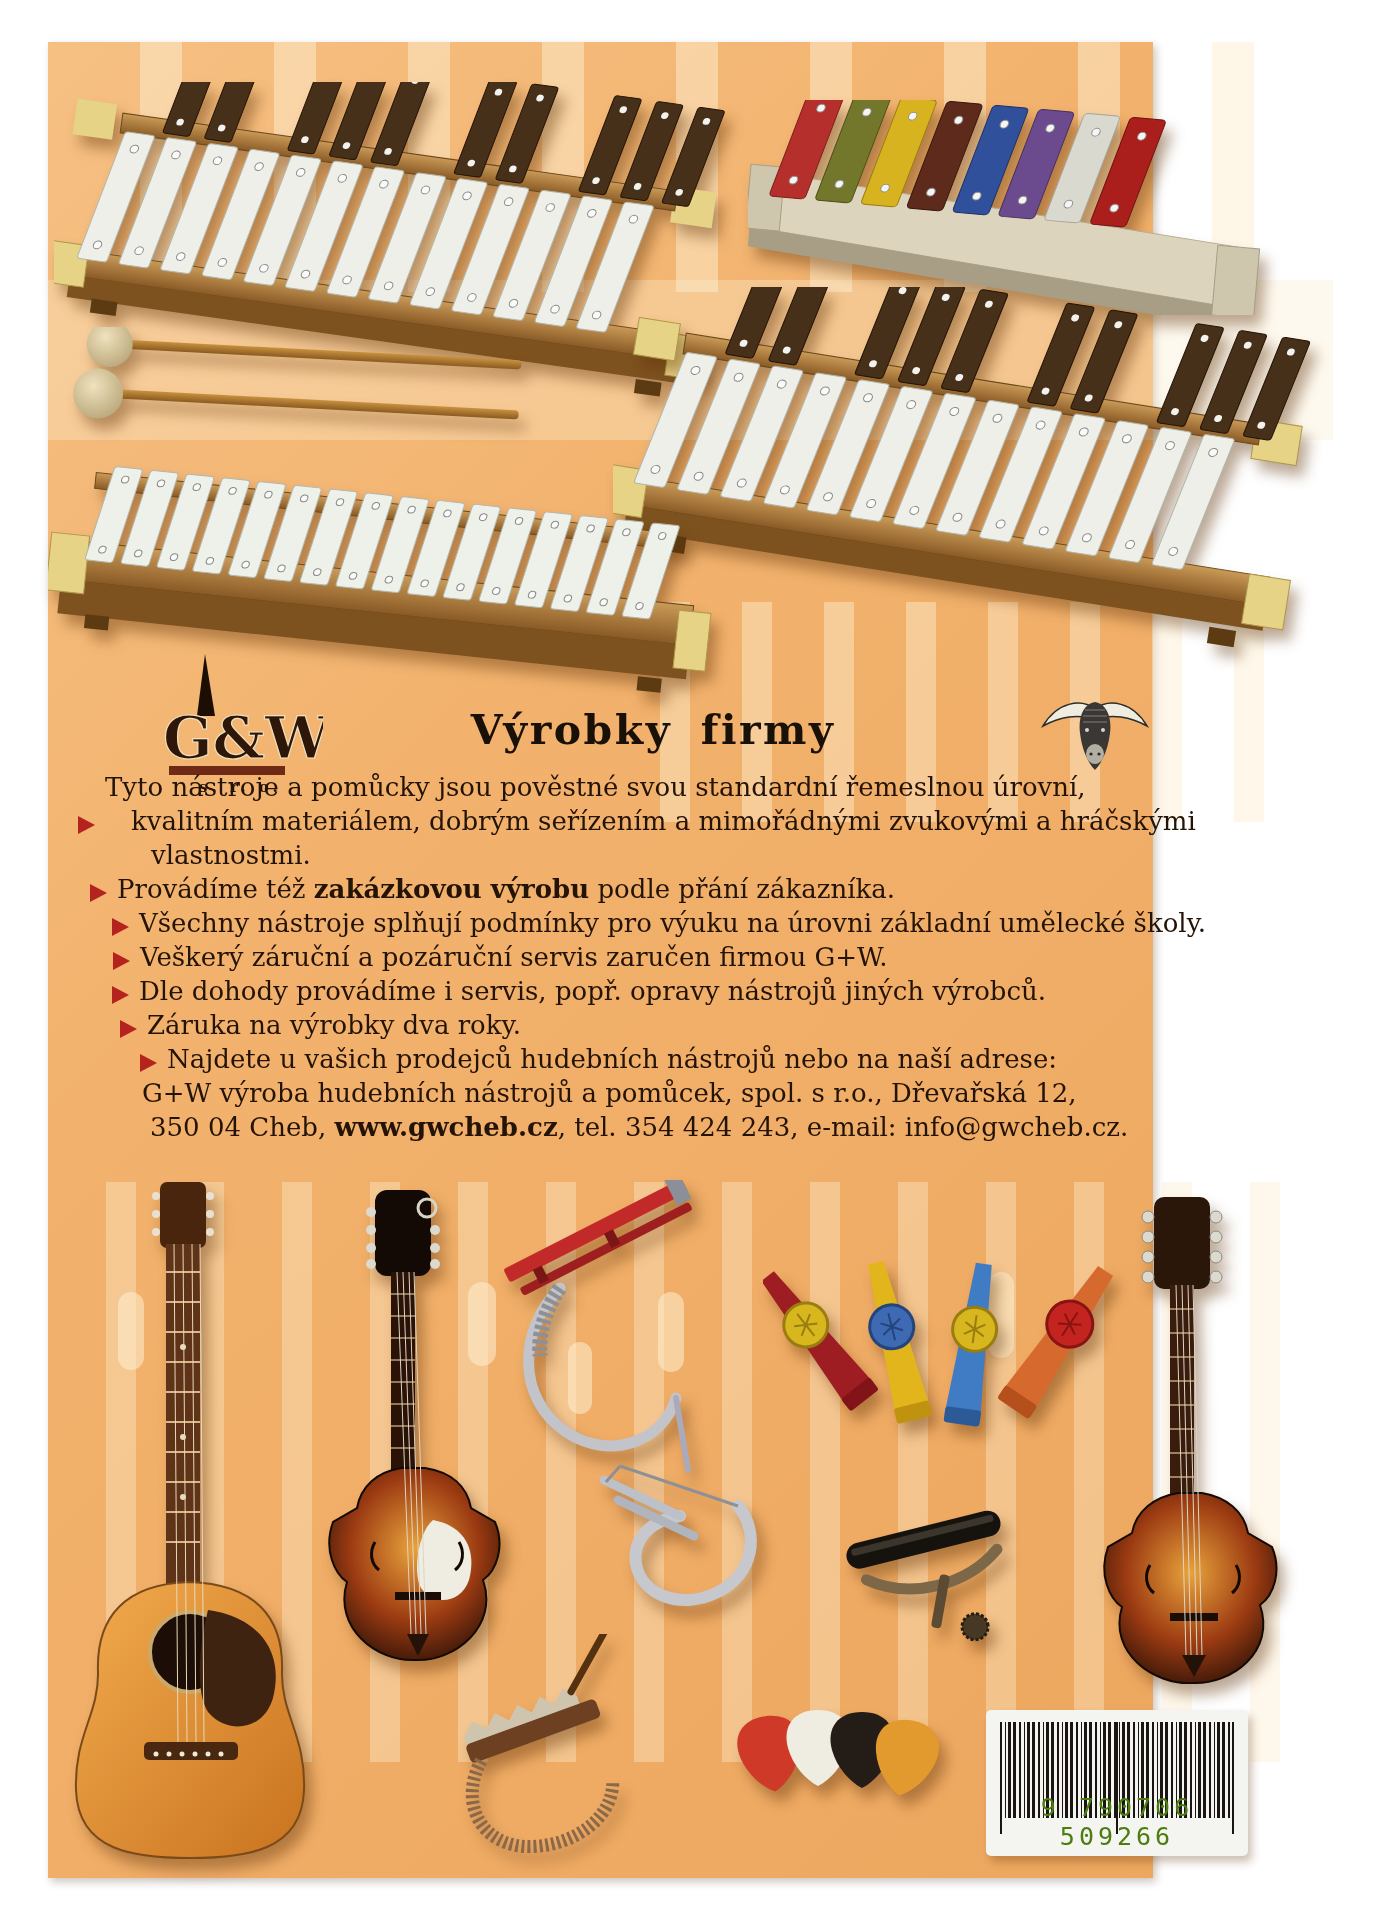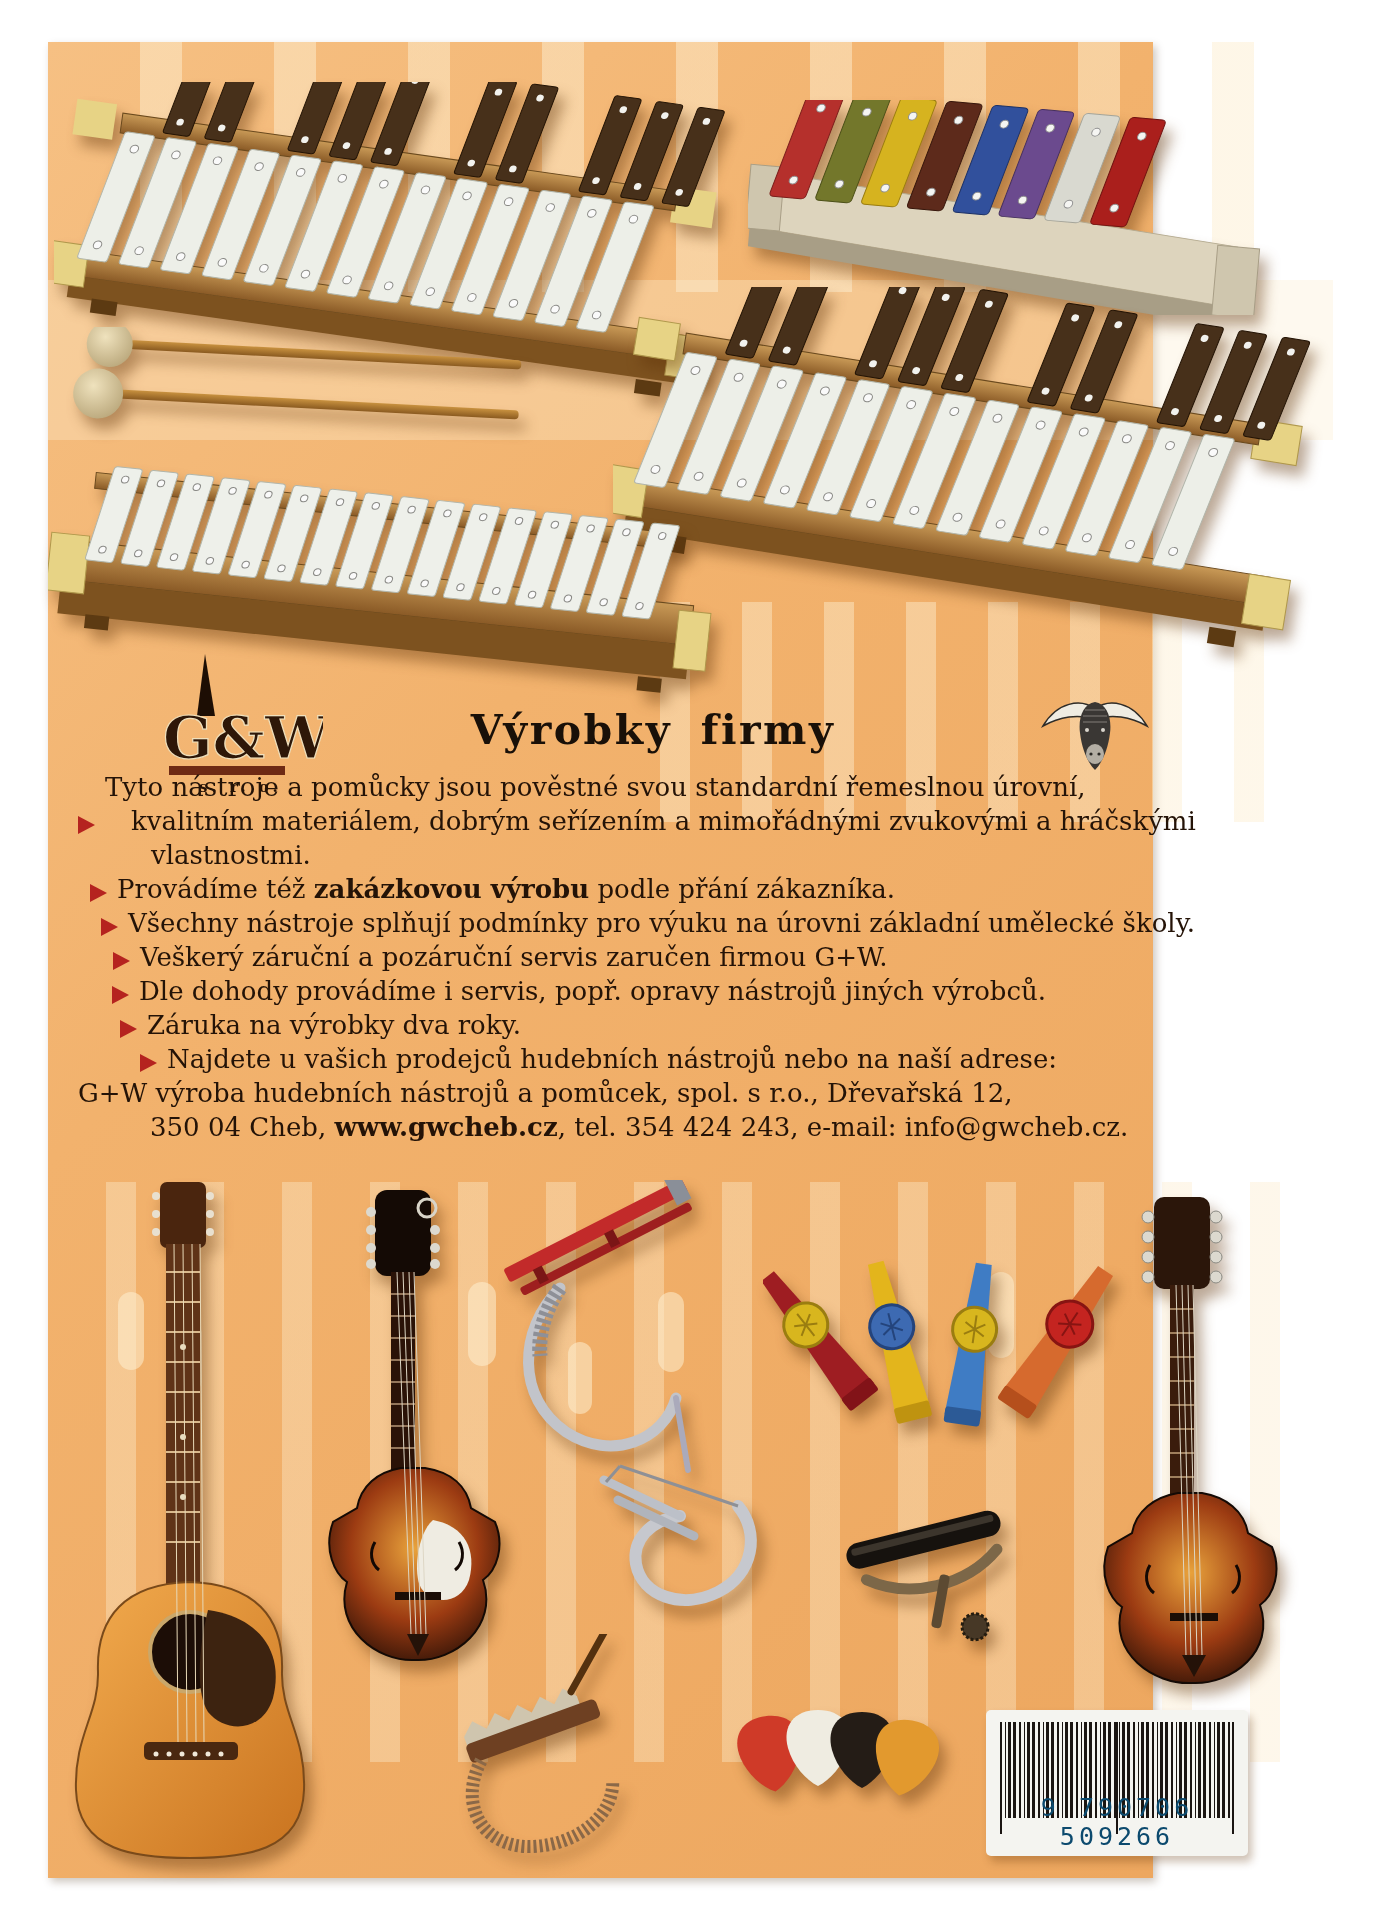--- a/index.html
+++ b/index.html
@@ -20,21 +20,21 @@
   .title{left:305px;top:664px;width:600px;text-align:center;font-size:41px;font-weight:bold;
          letter-spacing:2.5px;word-spacing:12px;color:#191008;}
   .addr{color:#241307;}
   .barcode-box{left:938px;top:1668px;width:262px;height:146px;background:#f4f4f0;border-radius:5px;
                box-shadow:4px 6px 8px rgba(95,50,8,.3);}
   .bars{position:absolute;left:14px;top:12px;width:234px;height:96px;
         background:repeating-linear-gradient(90deg,#1a1512 0 2px,transparent 2px 5px,#1a1512 5px 6px,
                    transparent 6px 8px,#1a1512 8px 11px,transparent 11px 13px,#1a1512 13px 16px,transparent 16px 19px);}
   .guard{position:absolute;top:12px;width:2px;height:112px;background:#1a1512;}
   .bcnum{position:absolute;left:8px;bottom:5px;width:246px;text-align:center;
-         font-family:"DejaVu Sans Mono", monospace;font-size:25px;letter-spacing:4px;color:#0c4a6e;}
+         font-family:"DejaVu Sans Mono", monospace;font-size:25px;letter-spacing:4px;color:#4d7c0f;}
   .blob{position:absolute;background:rgba(253,238,208,.55);border-radius:14px;}
 </style>
 </head>
 <body>
 
 <div class="abs card">
 
   
   <div class="abs wm" style="left:0;top:0;width:1285px;height:250px;
               background:repeating-linear-gradient(90deg,transparent 0 92px,rgba(253,238,208,.5) 92px 134px);"></div>
@@ -285,21 +285,21 @@
         <span class="wrapline" style="margin-left:26px">kvalitním  materiálem, dobrým seřízením a mimořádnými zvukovými a hráčskými</span>
         <span class="wrapline" style="margin-left:46px">vlastnostmi.</span>
       </span>
     </div>
 
     <div class="bline" style="margin-left:12px">
       <span class="arrow"></span>
       <span class="btext"><span>Provádíme též </span><b>zakázkovou výrobu</b><span> podle přání zákazníka.</span></span>
     </div>
 
-    <div class="bline" style="margin-left:23px">
+    <div class="bline" style="margin-left:34px">
       <span class="arrow"></span>
       <span class="btext">Všechny nástroje splňují podmínky pro výuku na úrovni základní umělecké školy.</span>
     </div>
 
     <div class="bline" style="margin-left:35px">
       <span class="arrow"></span>
       <span class="btext">Veškerý záruční a pozáruční servis zaručen firmou G+W.</span>
     </div>
 
     <div class="bline" style="margin-left:34px">
@@ -310,21 +310,21 @@
     <div class="bline" style="margin-left:42px">
       <span class="arrow"></span>
       <span class="btext">Záruka na výrobky dva roky.</span>
     </div>
 
     <div class="bline" style="margin-left:62px">
       <span class="arrow"></span>
       <span class="btext">Najdete u vašich prodejců hudebních nástrojů nebo na naší adrese:</span>
     </div>
 
-    <div class="addr" style="">G+W výroba hudebních nástrojů a pomůcek, spol. s r.o., Dřevařská 12,</div>
+    <div class="addr" style="margin-left:64px">G+W výroba hudebních nástrojů a pomůcek, spol. s r.o., Dřevařská 12,</div>
     <div class="addr" style="margin-left:72px"><span>350 04 Cheb, </span><b>www.gwcheb.cz</b><span>, tel. 354 424 243, e-mail: info@gwcheb.cz.</span></div>
   </div>
 
   
 
   
   <svg class="abs photo" style="left:8px;top:1138px" width="280" height="690">
     <rect x="104" y="2" width="46" height="66" rx="7" fill="#4a250e"></rect>
     <circle cx="100" cy="16" r="4" fill="#e8e0d0"></circle>
       <circle cx="100" cy="34" r="4" fill="#e8e0d0"></circle>

